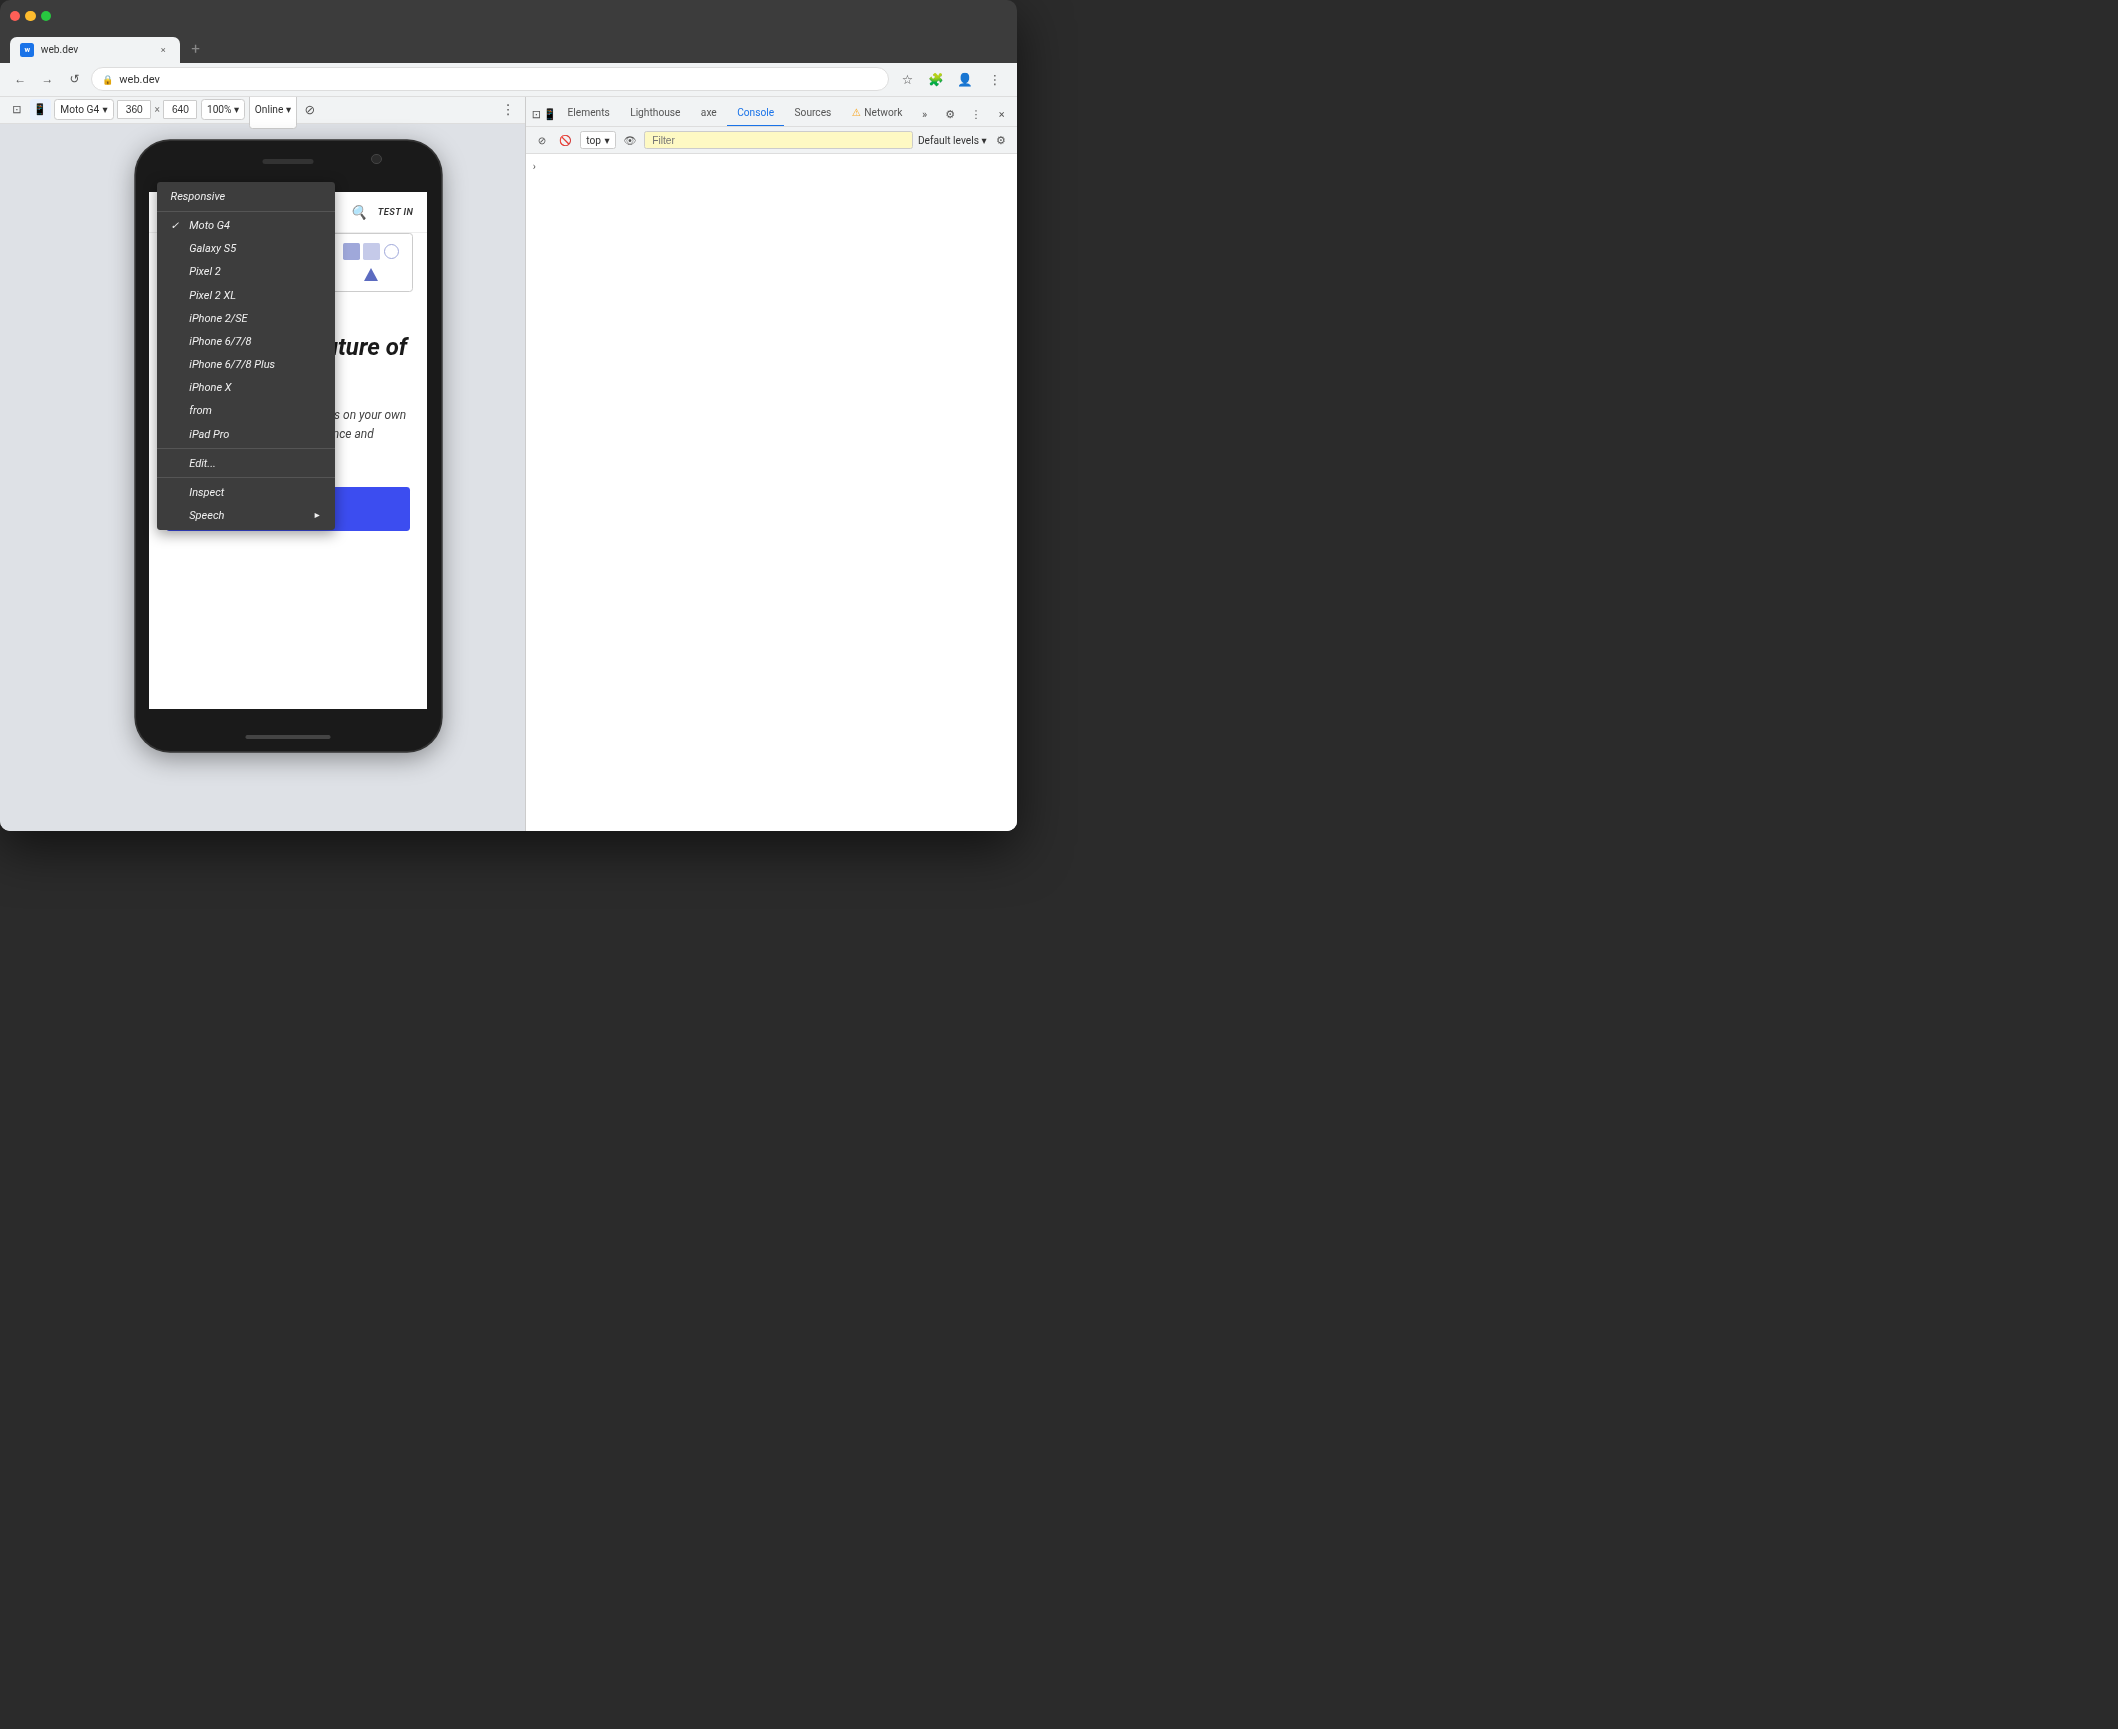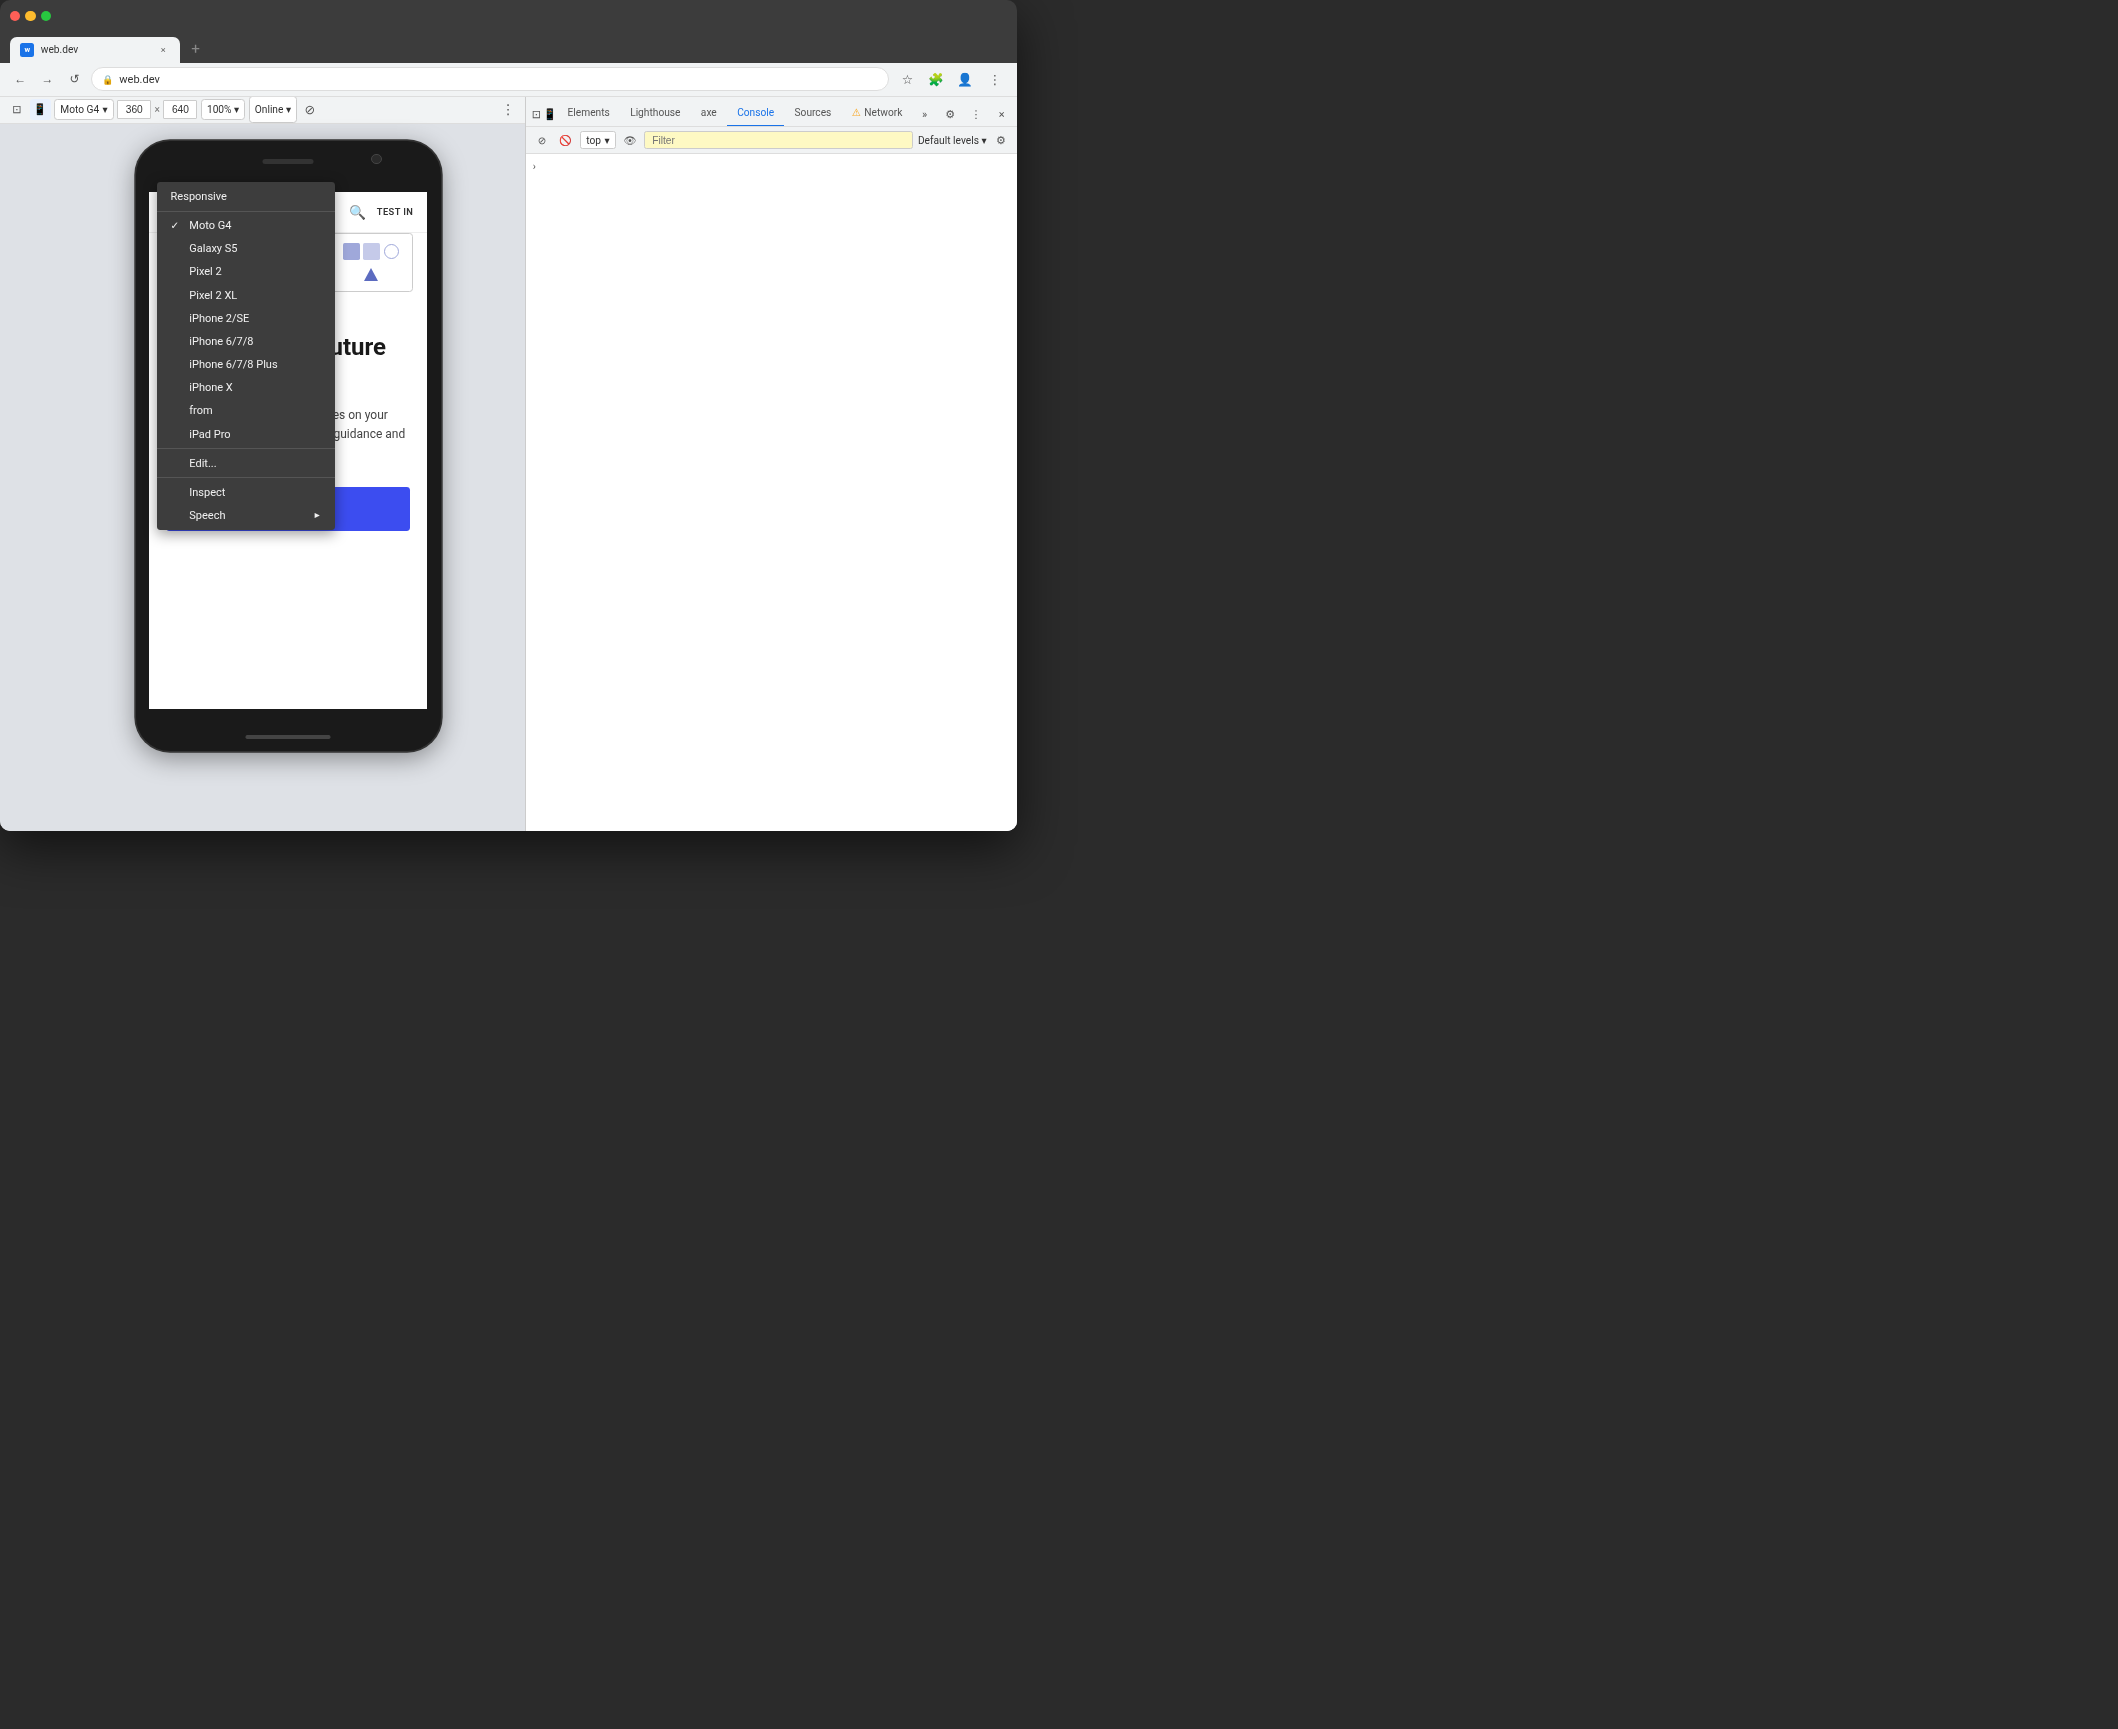--- a/index.html
+++ b/index.html
@@ -217,39 +217,40 @@
       border-radius: 3.4px;
       background: white;
     }
     .online-selector {
       display: flex;
       align-items: center;
       gap: 2.5px;
       font-size: 10.2px;
       color: #333;
       cursor: pointer;
-      height: 27px;
+      height: 38px;
       padding: 0 5.1px;
       border: 0.8px solid #ccc;
       border-radius: 3.4px;
       background: white;
     }
     .dt-more-btn {
       width: 20.3px; height: 20.3px;
       display: flex; align-items: center; justify-content: center;
       color: #555; font-size: 13.6px; cursor: pointer; margin-left: auto;
     }
 
     
     .phone-container {
       display: flex;
       justify-content: center;
       align-items: flex-start;
       padding: 17px 0 0 51px;
       position: relative;
+      font-style: italic;
     }
     .phone-frame {
       background: #1a1a1a;
       border-radius: 34px;
       width: 305px;
       height: 610px;
       padding: 51px 13.6px 42px;
       box-shadow: 0 0 0 1.7px #333, 0 6.8px 25.4px rgba(0,0,0,0.4);
       position: relative;
     }

